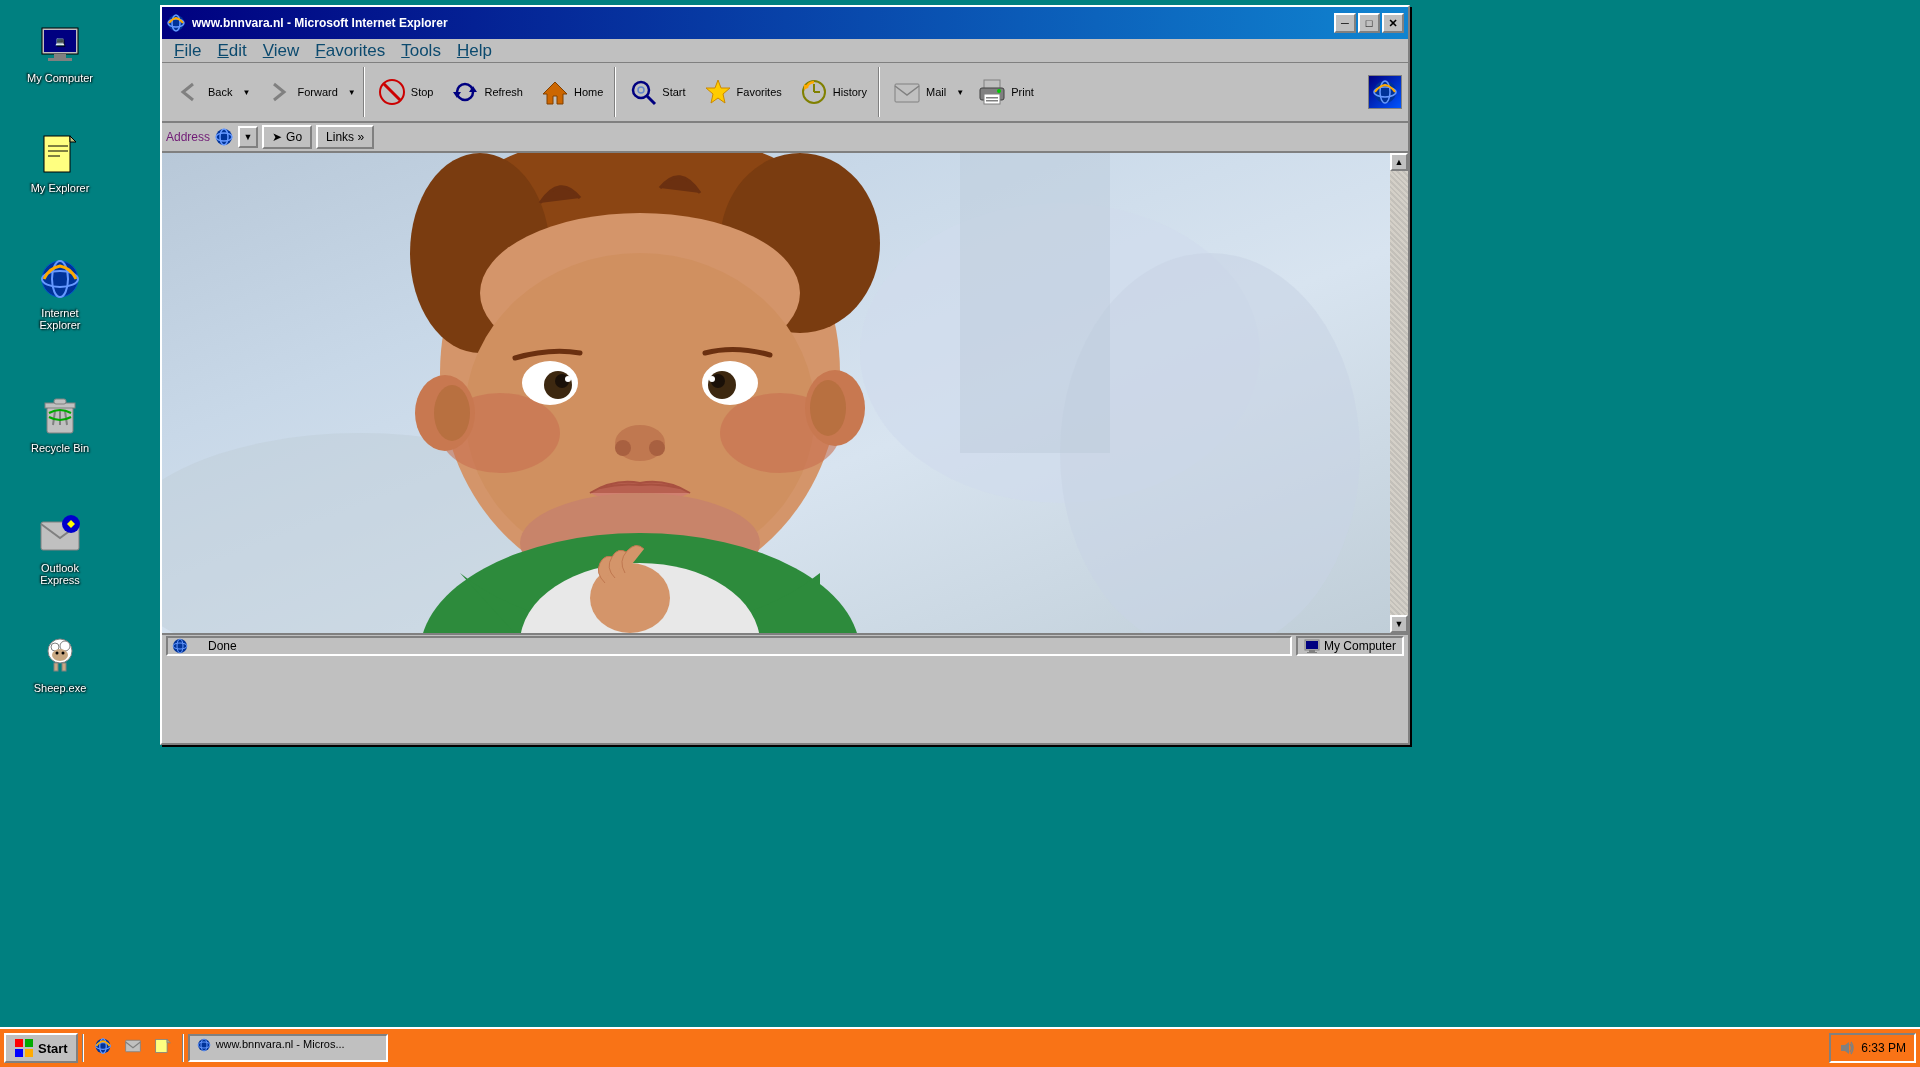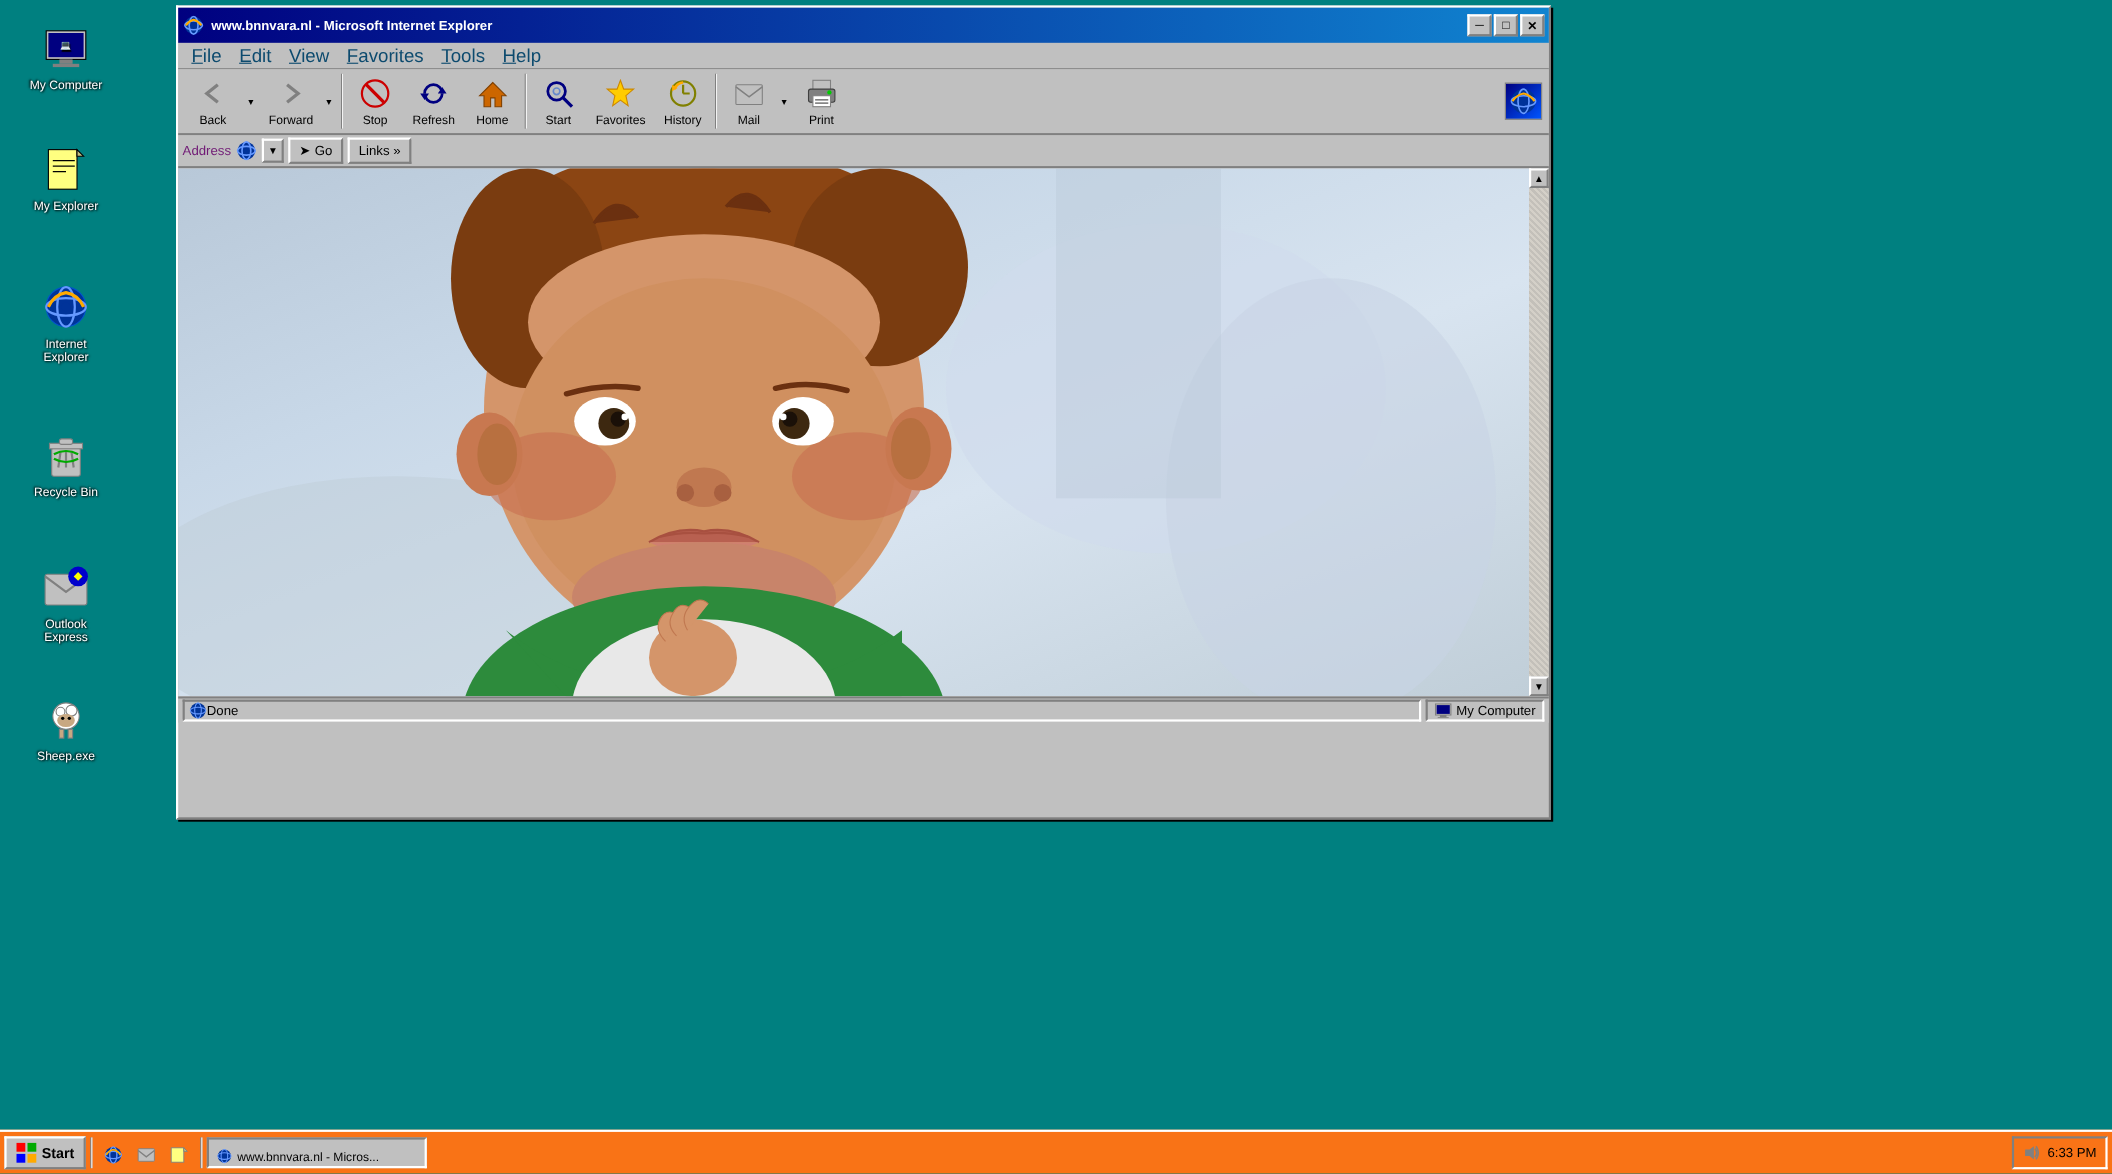--- a/index.html
+++ b/index.html
@@ -74,21 +74,21 @@
       margin: 0 4px;
     }
     .taskbar-item {
       background: #c0c0c0;
       border: 2px solid;
       border-color: #808080 #ffffff #ffffff #808080;
       padding: 2px 6px;
       font-size: 11px;
       height: 28px;
       display: flex;
-      align-items: flex-end;
+      align-items: flex-start;
       gap: 4px;
       cursor: pointer;
       min-width: 40px;
     }
     .taskbar-tray {
       display: flex;
       align-items: center;
       gap: 6px;
       border: 2px solid;
       border-color: #808080 #ffffff #ffffff #808080;
@@ -171,21 +171,21 @@
       background: #c0c0c0;
       height: 60px;
       display: flex;
       align-items: center;
       padding: 2px 4px;
       gap: 2px;
       border-bottom: 2px solid #808080;
     }
     .toolbar-btn {
       display: flex;
-      flex-direction: column;
+      flex-direction: row;
       align-items: center;
       padding: 2px 6px;
       cursor: pointer;
       background: transparent;
       border: 1px solid transparent;
       font-size: 11px;
       min-width: 50px;
       height: 55px;
       justify-content: center;
       gap: 3px;
@@ -337,21 +337,21 @@
       align-items: center;
       padding: 0 4px;
       gap: 4px;
       border-top: 2px solid #808080;
     }
     #status-text {
       flex: 1;
       font-size: 12px;
       display: flex;
       align-items: center;
-      gap: 0;
+      gap: 20px;
       border: 2px solid;
       border-color: #808080 #ffffff #ffffff #808080;
       padding: 0 4px;
       height: 20px;
     }
     .status-section {
       font-size: 12px;
       border: 2px solid;
       border-color: #808080 #ffffff #ffffff #808080;
       padding: 0 6px;

